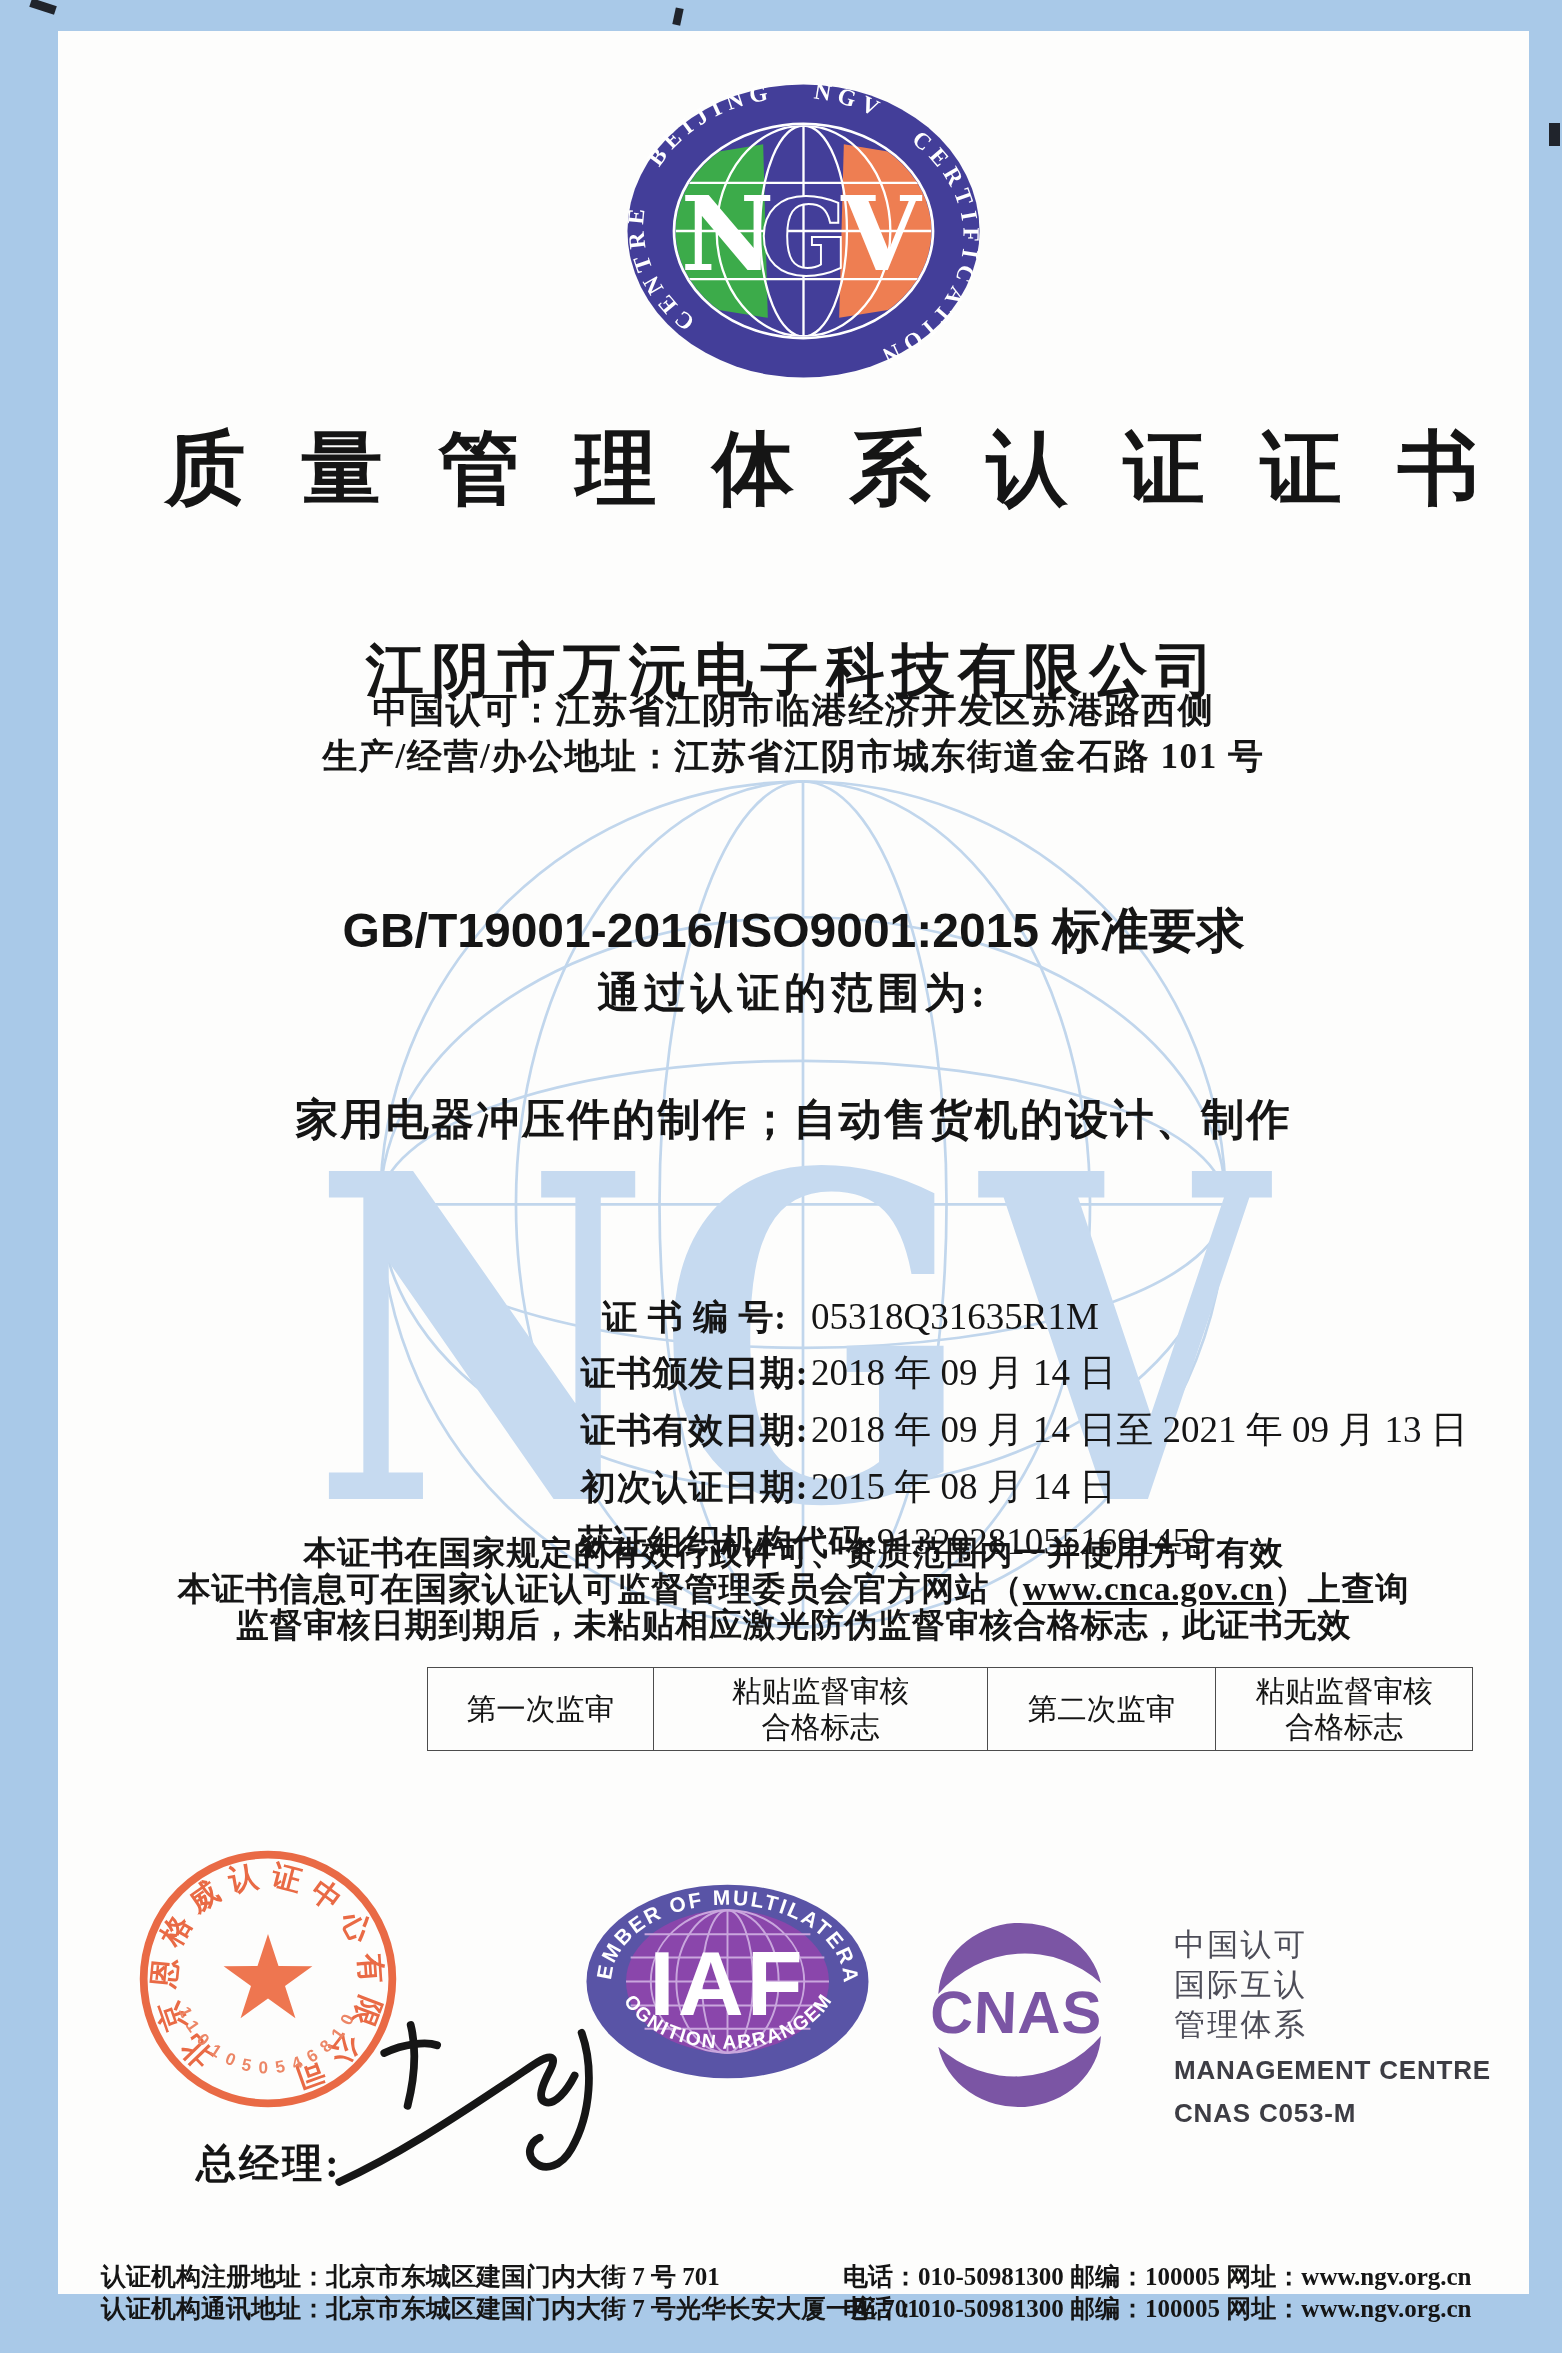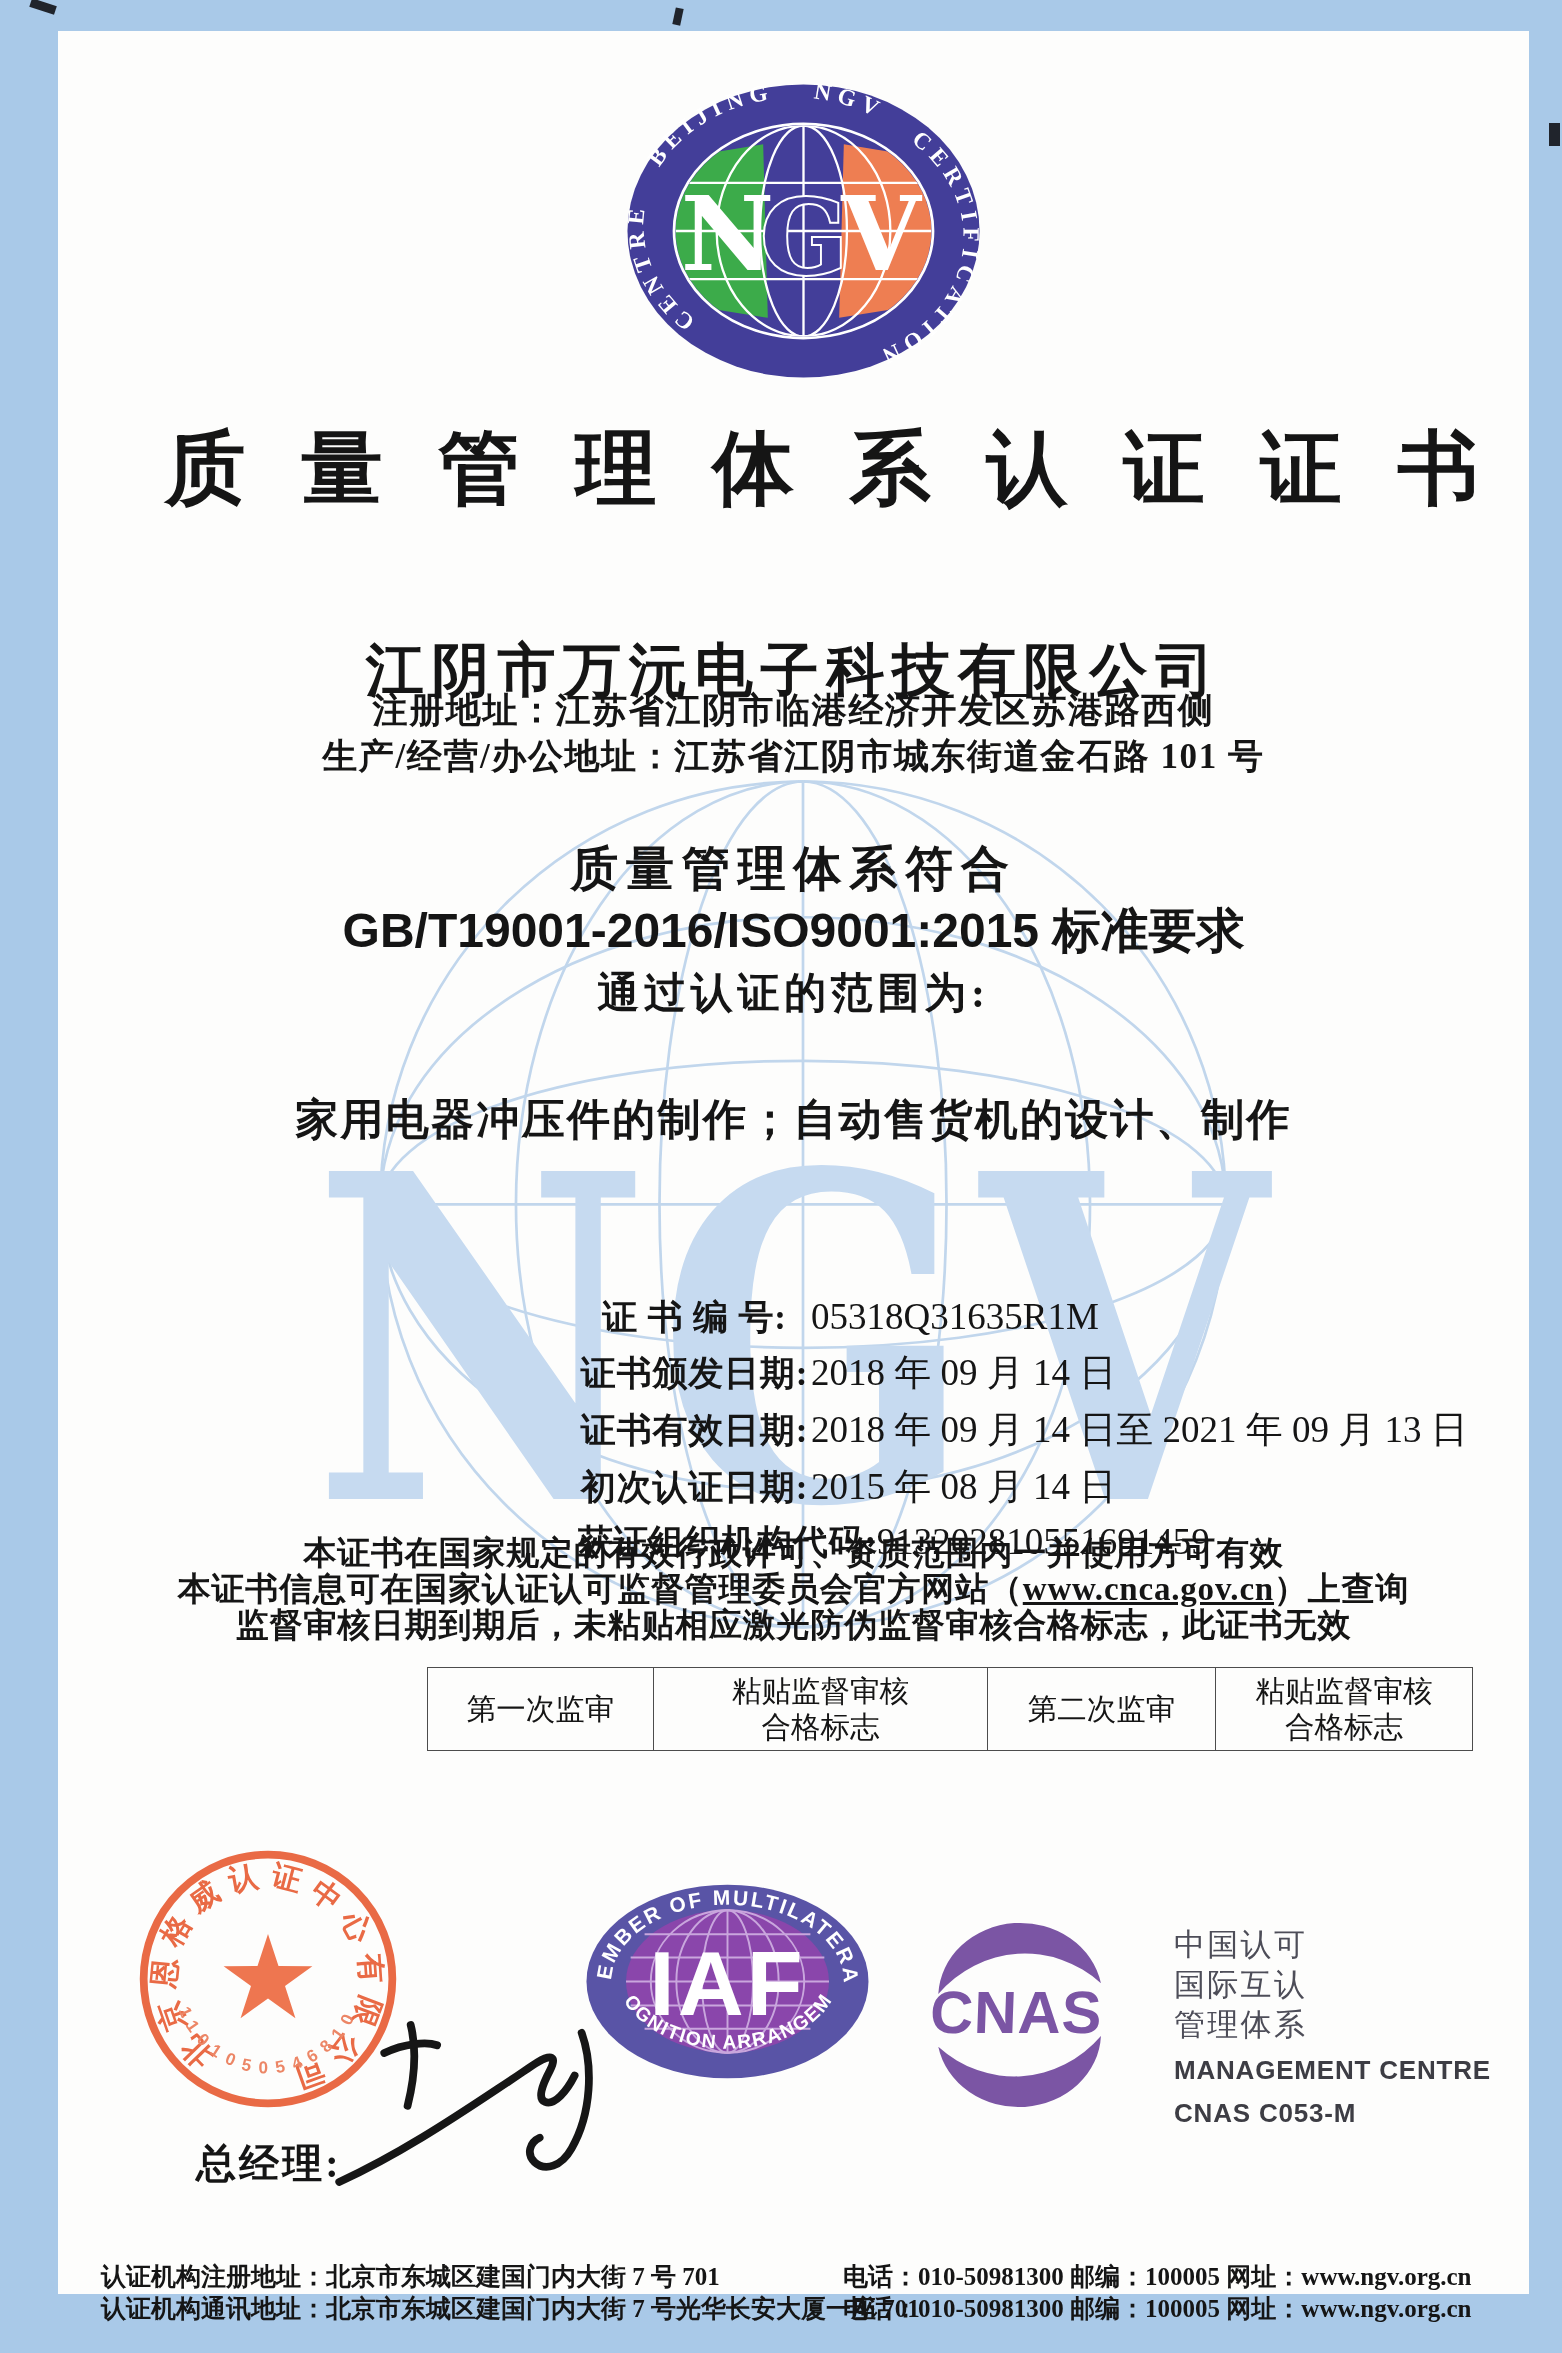--- a/index.html
+++ b/index.html
@@ -97,24 +97,23 @@
         </text>
         <g style="font:bold 132px 'DejaVu Serif',serif;" text-anchor="middle">
           <text x="132" y="246" fill="#ffffff">N</text>
           <text x="231" y="252" fill="#433e99" stroke="#ffffff" stroke-width="5" paint-order="stroke">G</text>
           <text x="330" y="246" fill="#ffffff">V</text>
         </g>
       </svg>
 
       <div class="abs ctr title">质量管理体系认证证书</div>
       <div class="abs ctr company">江阴市万沅电子科技有限公司</div>
-      <div class="abs ctr addr1">注册地址：江苏省江阴市临港经济开发区苏港路西侧</div>
+      <div class="abs ctr addr1">中国认可：江苏省江阴市临港经济开发区苏港路西侧</div>
       <div class="abs ctr addr2">生产/经营/办公地址：江苏省江阴市城东街道金石路 101 号</div>
 
-      <div class="abs ctr comp-head">质量管理体系符合</div>
       <div class="abs ctr standard">GB/T19001-2016/ISO9001:2015 标准要求</div>
       <div class="abs ctr scope-intro">通过认证的范围为:</div>
       <div class="abs ctr scope">家用电器冲压件的制作；自动售货机的设计、制作</div>
 
       <div class="abs details">
         <div class="drow">
           <span class="dlabel">证 书 编 号:</span>
           <span class="dvalue">05318Q31635R1M</span>
         </div>
         <div class="drow">

